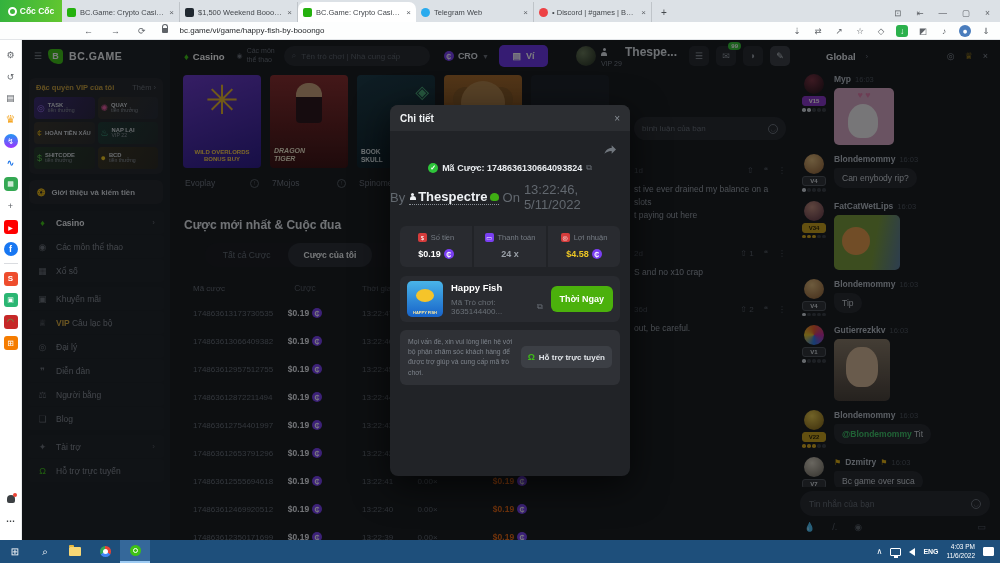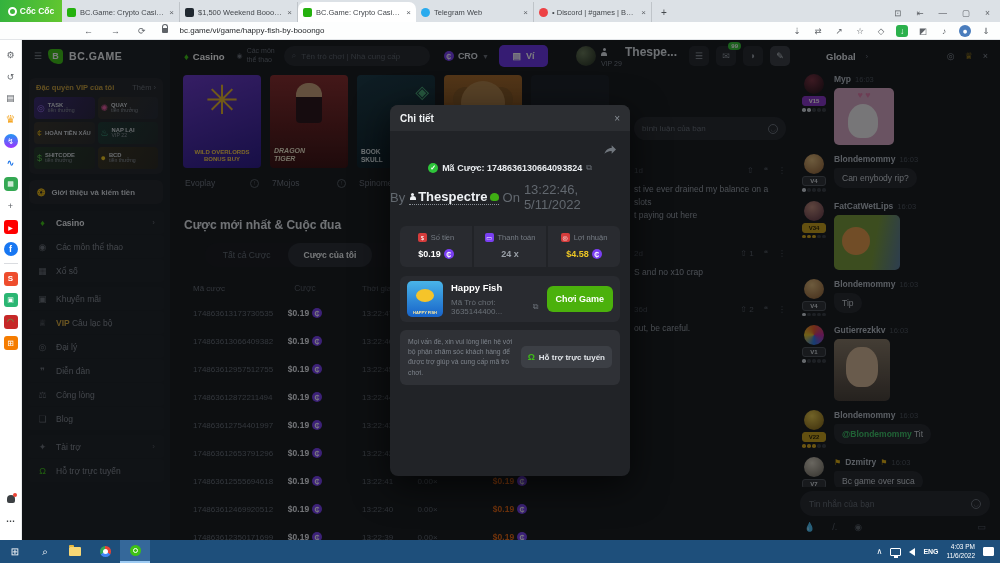--- a/index.html
+++ b/index.html
@@ -419,21 +419,21 @@
             <div class="mitem">
               <span class="mic">◎</span>
               <span>Đại lý</span>
             </div>
             <div class="mitem">
               <span class="mic">❞</span>
               <span>Diễn đàn</span>
             </div>
             <div class="mitem">
               <span class="mic">⚖</span>
-              <span>Công lòng</span>
+              <span>Người bằng</span>
             </div>
             <div class="mitem">
               <span class="mic">❏</span>
               <span>Blog</span>
             </div>
             <div class="mdivider"></div>
             <div class="mitem">
               <span class="mic">✦</span>
               <span>Tài trợ</span>
               <span class="chev">›</span>
@@ -851,21 +851,21 @@
           </div>
         <div class="mgame">
           <div class="gthumb"></div>
           <div class="ginfo">
             <div class="gname">Happy Fish</div>
             <div class="gid">
                 <span>Mã Trò chơi: 3635144400...</span>
                 <span class="copy">⧉</span>
               </div>
           </div>
-          <div class="playbtn">Chơi Game</div>
+          <div class="playbtn">Thời Ngay</div>
         </div>
         <div class="msupport">
           <div class="stext">Mọi vấn đề, xin vui lòng liên hệ với bộ phận chăm sóc khách hàng để được trợ giúp và cung cấp mã trò chơi.</div>
           <div class="sbtn">
             <span class="hpico">Ω</span>
             <span>Hỗ trợ trực tuyến</span>
           </div>
         </div>
       </div>
 

